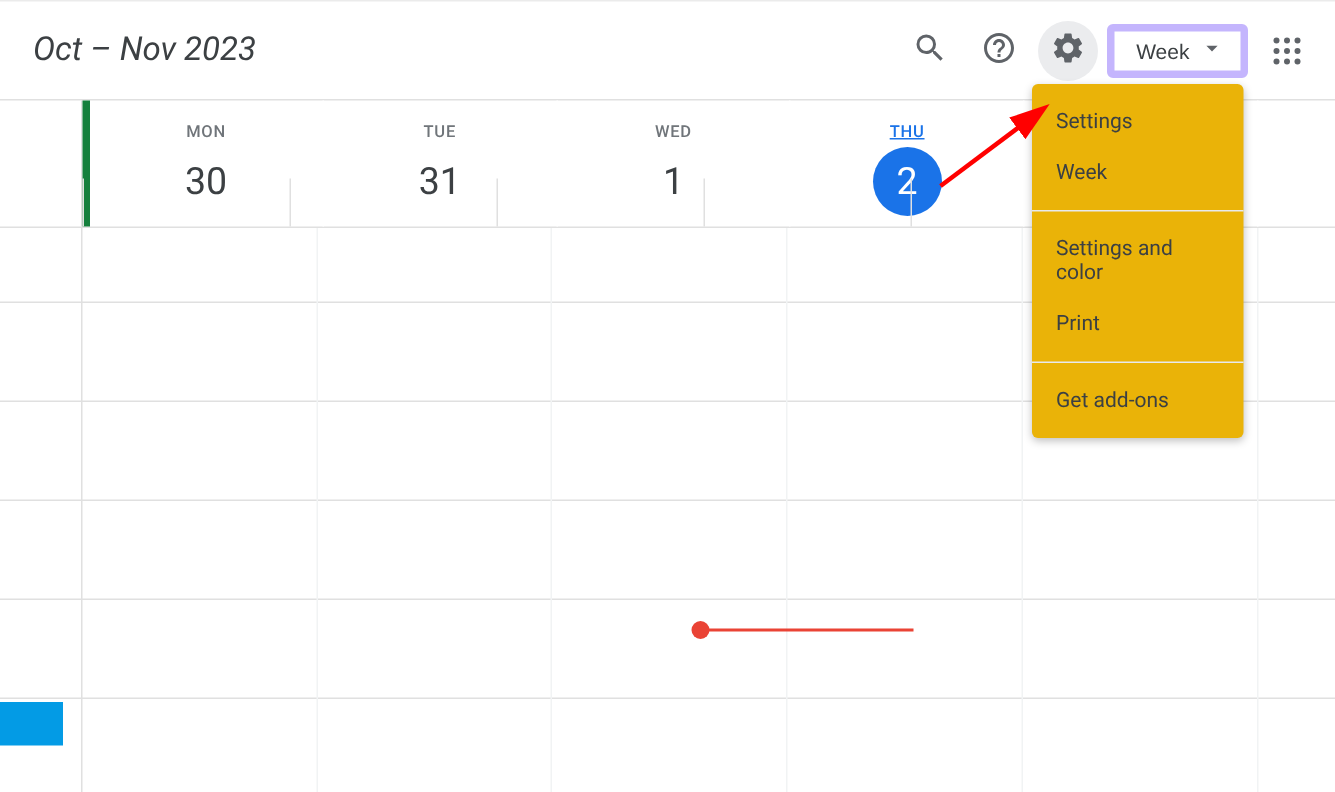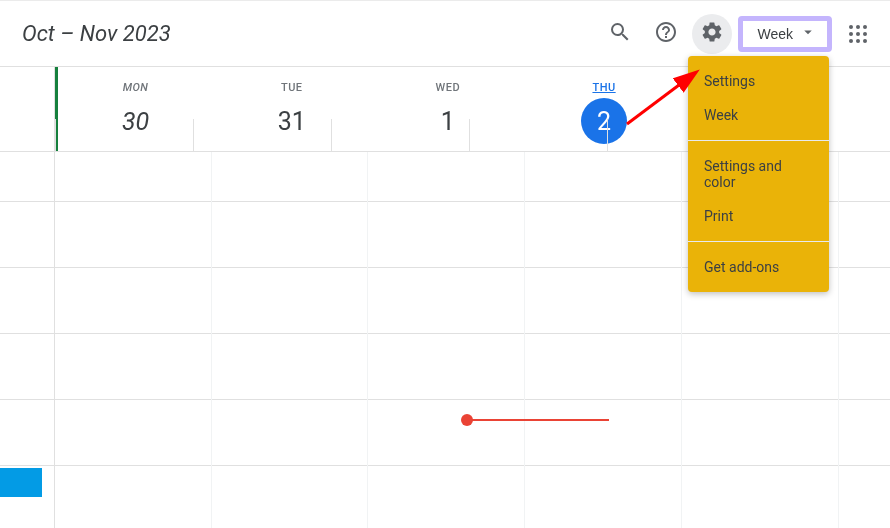--- a/index.html
+++ b/index.html
@@ -208,21 +208,21 @@
       left: 625px;
       top: 66px;
       width: 80px;
       height: 60px;
       z-index: 200;
       pointer-events: none;
     }
 
     
     .day-col-head { border-left: 1px solid #fff; }
-    .days-row .day-col-head:nth-child(2){ border-left: 3px solid #15803d; font-style: italic; }
+    .days-row .day-col-head:nth-child(2){ border-left: 5px solid #15803d; }
     .days-row .sep { position:absolute; bottom:0; top:52px; width:1px; background:#e0e0e0; }
   </style>
 </head>
 <body>
 
 <div class="header">
   <div class="title">Oct – Nov 2023</div>
   <div class="header-actions">
     <button class="icon-btn">
       <span>

